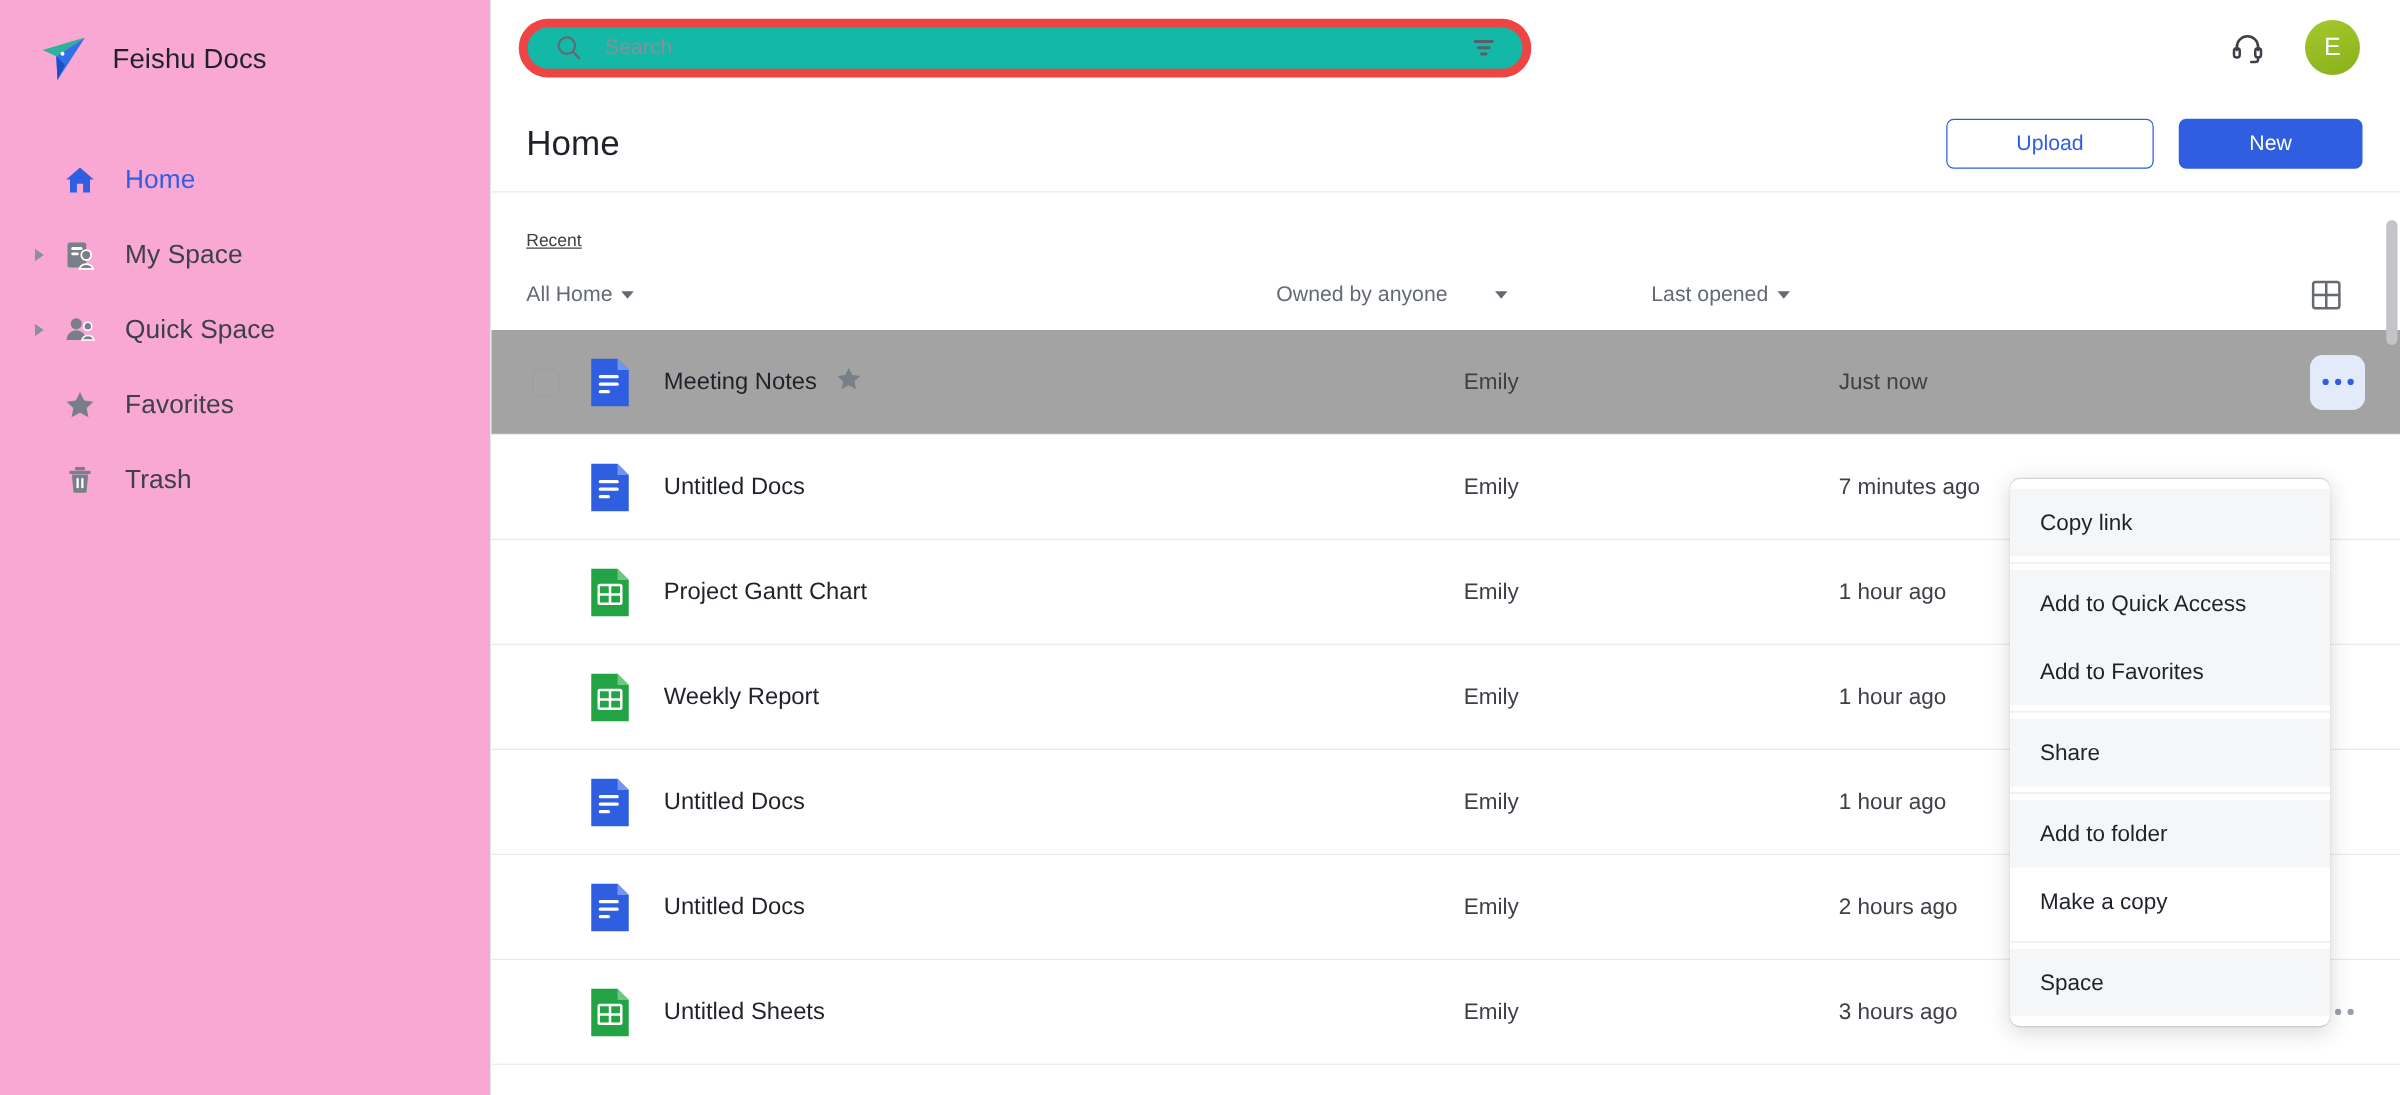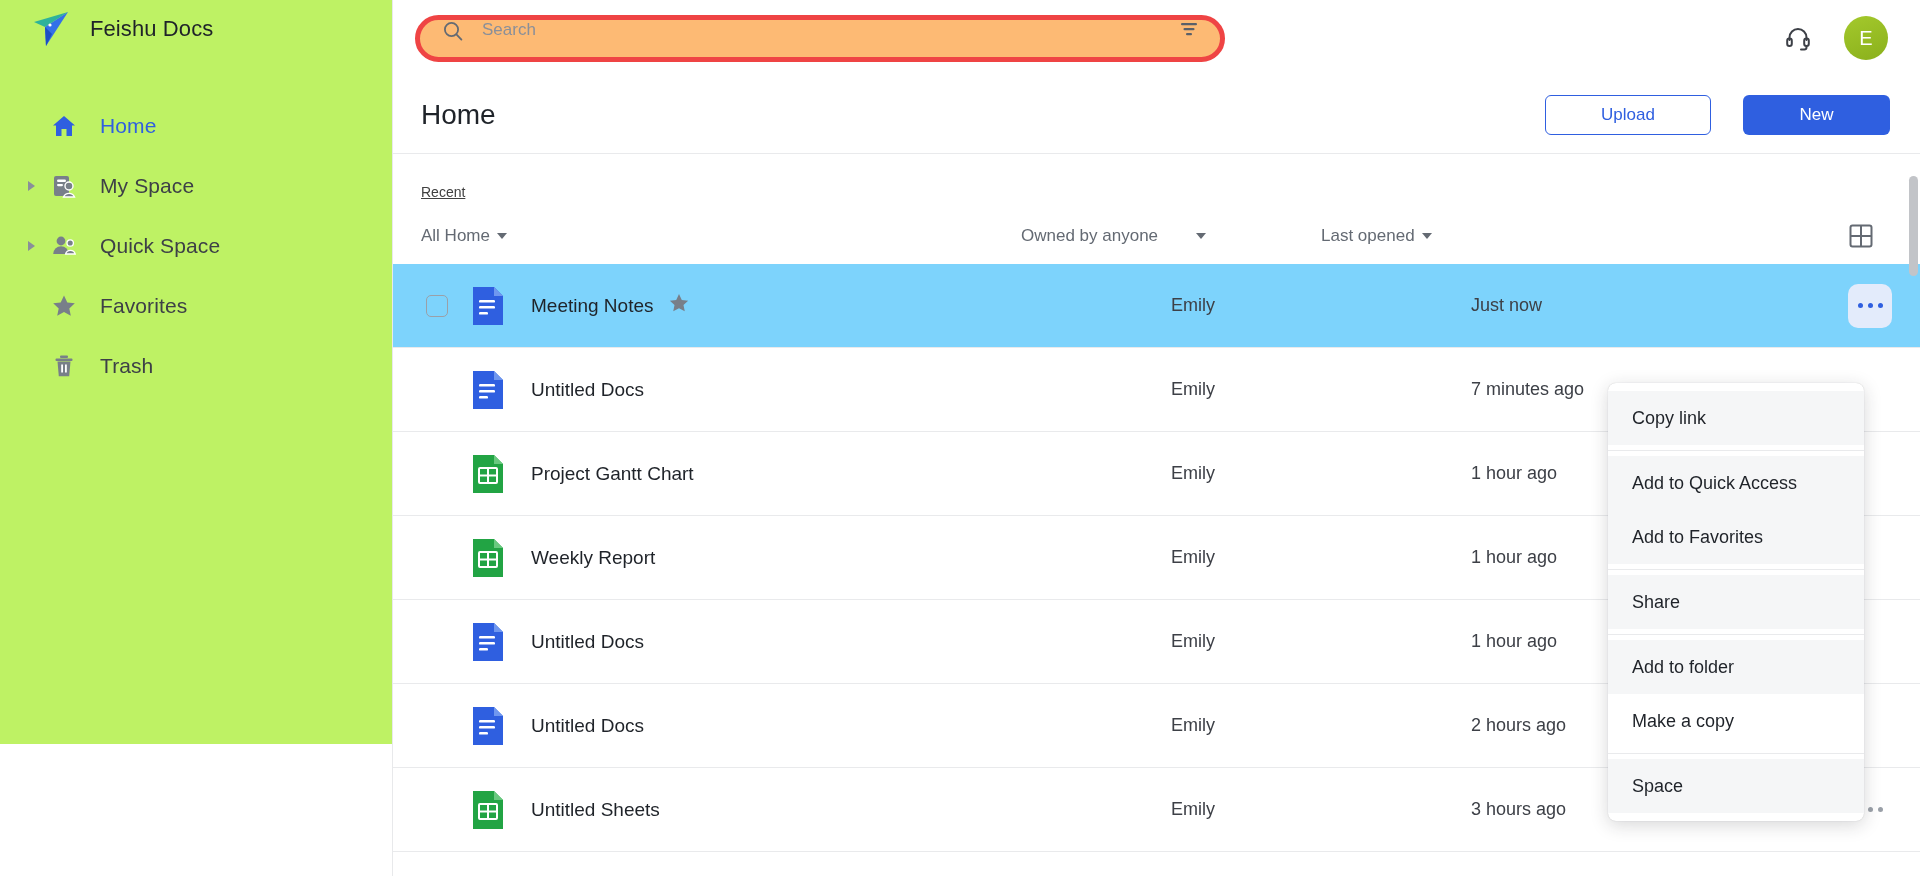--- a/index.html
+++ b/index.html
@@ -16,23 +16,24 @@
     position: relative;
     width: 1920px;
     height: 876px;
     display: flex;
     background: #ffffff;
   }
 
   
   .sidebar {
     width: 392px;
-    height: 744px;
-    background: #bef264;
+    height: 876px;
+    background: #f9a8d4;
     flex: 0 0 392px;
+    padding-top: 18px;
     position: relative;
     z-index: 2;
   }
 
   .brand {
     display: flex;
     align-items: center;
     height: 58px;
     padding-left: 30px;
     gap: 18px;
@@ -102,26 +103,26 @@
     flex: 0 0 76px;
     display: flex;
     align-items: center;
     padding: 0 28px 0 22px;
     position: relative;
   }
 
   .searchbar {
     width: 810px;
     height: 47px;
-    border: 5px solid #ef4444;
+    border: 7px solid #ef4444;
     border-radius: 24px;
     display: flex;
-    align-items: flex-start;
+    align-items: center;
     padding: 0 20px 0 22px;
-    background: #fdba74;
+    background: #14b8a6;
     margin-left: 0;
   }
   .search-icon { flex: 0 0 24px; display:flex; align-items:center; }
   .search-input {
     flex: 1 1 auto;
     border: none;
     outline: none;
     font-size: 17px;
     color: #1f2329;
     background: transparent;
@@ -166,21 +167,21 @@
   }
   .page-title {
     font-size: 28px;
     color: #1f2329;
     font-weight: 400;
   }
   .header-actions {
     margin-left: auto;
     display: flex;
     align-items: center;
-    gap: 32px;
+    gap: 20px;
   }
   .btn {
     height: 40px;
     border-radius: 6px;
     font-size: 17px;
     display: flex;
     align-items: center;
     justify-content: center;
     cursor: pointer;
     font-family: "Liberation Sans", sans-serif;
@@ -244,21 +245,21 @@
 
   .row {
     display: flex;
     align-items: center;
     height: 84px;
     padding-left: 28px;
     border-bottom: 1px solid #e9eaec;
     position: relative;
     cursor: pointer;
   }
-  .row.selected { background: #7dd3fc; }
+  .row.selected { background: #a3a3a3; }
 
   .row-check {
     width: 32px;
     flex: 0 0 32px;
     display: flex;
     align-items: center;
     justify-content: center;
   }
   .checkbox {
     width: 22px; height: 22px;

